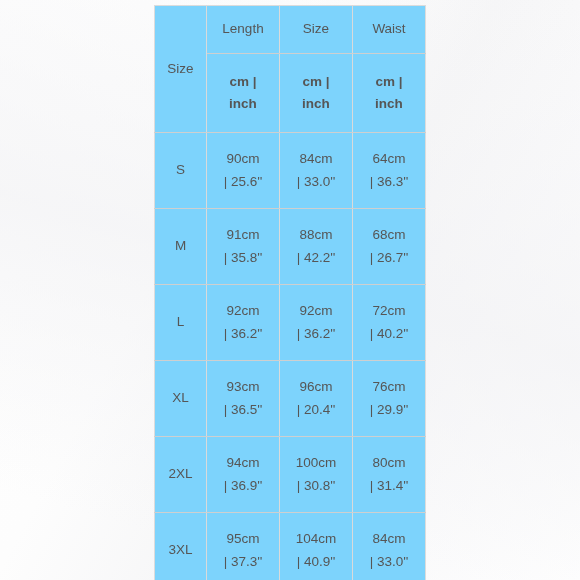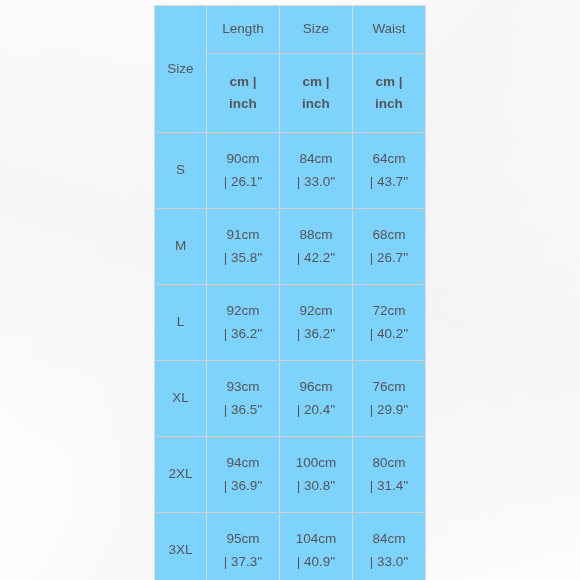--- a/index.html
+++ b/index.html
@@ -106,29 +106,29 @@
       <td class="hdr-sub">
         <span class="unit-line">cm |</span>
         <span class="unit-line">inch</span>
       </td>
     </tr>
 
     <tr>
       <td class="data-row-cell">S</td>
       <td class="data-row-cell">
         <span class="cell-val">90cm</span>
-        <span class="cell-conv">| 26.1''</span>
+        <span class="cell-conv">| 25.6''</span>
       </td>
       <td class="data-row-cell">
         <span class="cell-val">84cm</span>
         <span class="cell-conv">| 33.0''</span>
       </td>
       <td class="data-row-cell">
         <span class="cell-val">64cm</span>
-        <span class="cell-conv">| 43.7''</span>
+        <span class="cell-conv">| 36.3''</span>
       </td>
     </tr>
 
     <tr>
       <td class="data-row-cell">M</td>
       <td class="data-row-cell">
         <span class="cell-val">91cm</span>
         <span class="cell-conv">| 35.8''</span>
       </td>
       <td class="data-row-cell">

